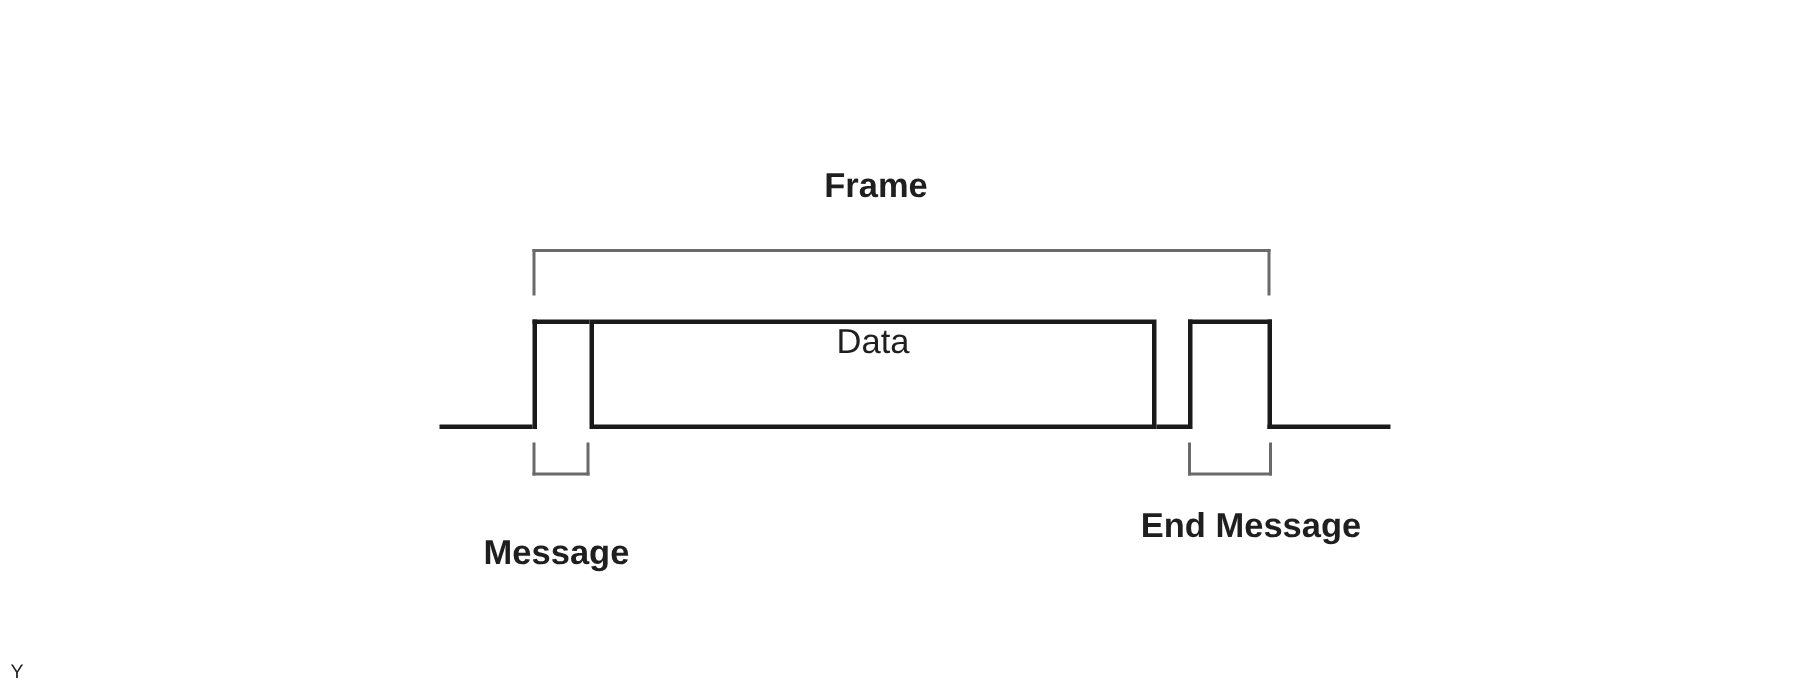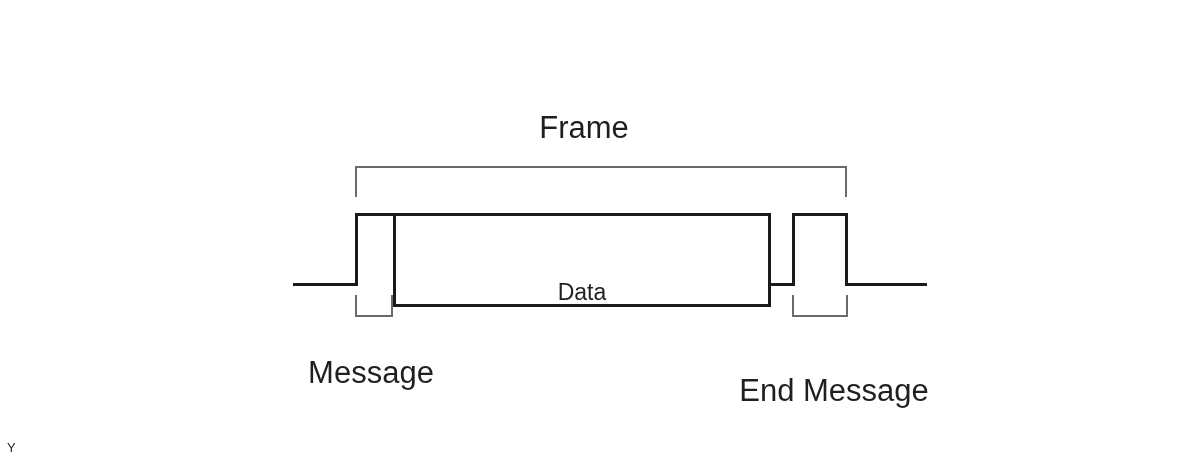--- a/index.html
+++ b/index.html
@@ -13,24 +13,25 @@
     width: 1204px; height: 462px;
     background: var(--bg);
     font-family: "Liberation Sans", sans-serif;
     overflow: hidden;
   }
   .stage { position: relative; width: 1204px; height: 462px; background: var(--bg); }
 
   .label {
     position: absolute;
     color: var(--text);
-    font-size: 31px;
+    font-size: 23px;
     line-height: 1;
     white-space: nowrap;
     transform: translateX(-50%);
+    font-weight: bold;
   }
 
   
   .frame-bracket {
     position: absolute;
     left: 355px; top: 166px;
     width: 492px; height: 31px;
     border-top: 2px solid var(--bracket);
     border-left: 2px solid var(--bracket);
     border-right: 2px solid var(--bracket);
@@ -45,23 +46,23 @@
   .pulse-header {
     position: absolute;
     left: 355px; top: 213px;
     width: 38px; height: 73px;
     border-left: 3px solid var(--signal);
     border-top: 3px solid var(--signal);
   }
   .data-box {
     position: absolute;
     left: 393px; top: 213px;
-    width: 378px; height: 94px;
+    width: 378px; height: 73px;
     border: 3px solid var(--signal);
-    display: flex; align-items: flex-end; justify-content: center;
+    display: flex; align-items: flex-start; justify-content: center;
   }
   .data-box .inner-label {
     color: var(--text);
     font-size: 23px;
     line-height: 1;
     white-space: nowrap;
   }
   .pulse-end {
     position: absolute;
     left: 792px; top: 213px;
@@ -77,21 +78,21 @@
     top: 295px; height: 22px;
     border-left: 2px solid var(--bracket);
     border-right: 2px solid var(--bracket);
     border-bottom: 2px solid var(--bracket);
   }
   .under-bracket.header { left: 355px; width: 38px; }
   .under-bracket.end    { left: 792px; width: 56px; }
 
   .frame-label { left: 584px; top: 112px; }
   .header-label { left: 371px; top: 357px; }
-  .end-label { left: 834px; top: 375px; }
+  .end-label { left: 834px; top: 339px; }
 
   .corner-marker {
     position: absolute;
     left: 7px; top: 440px;
     font-size: 13px;
     color: var(--text);
     transform: none;
   }
 </style>
 </head>

